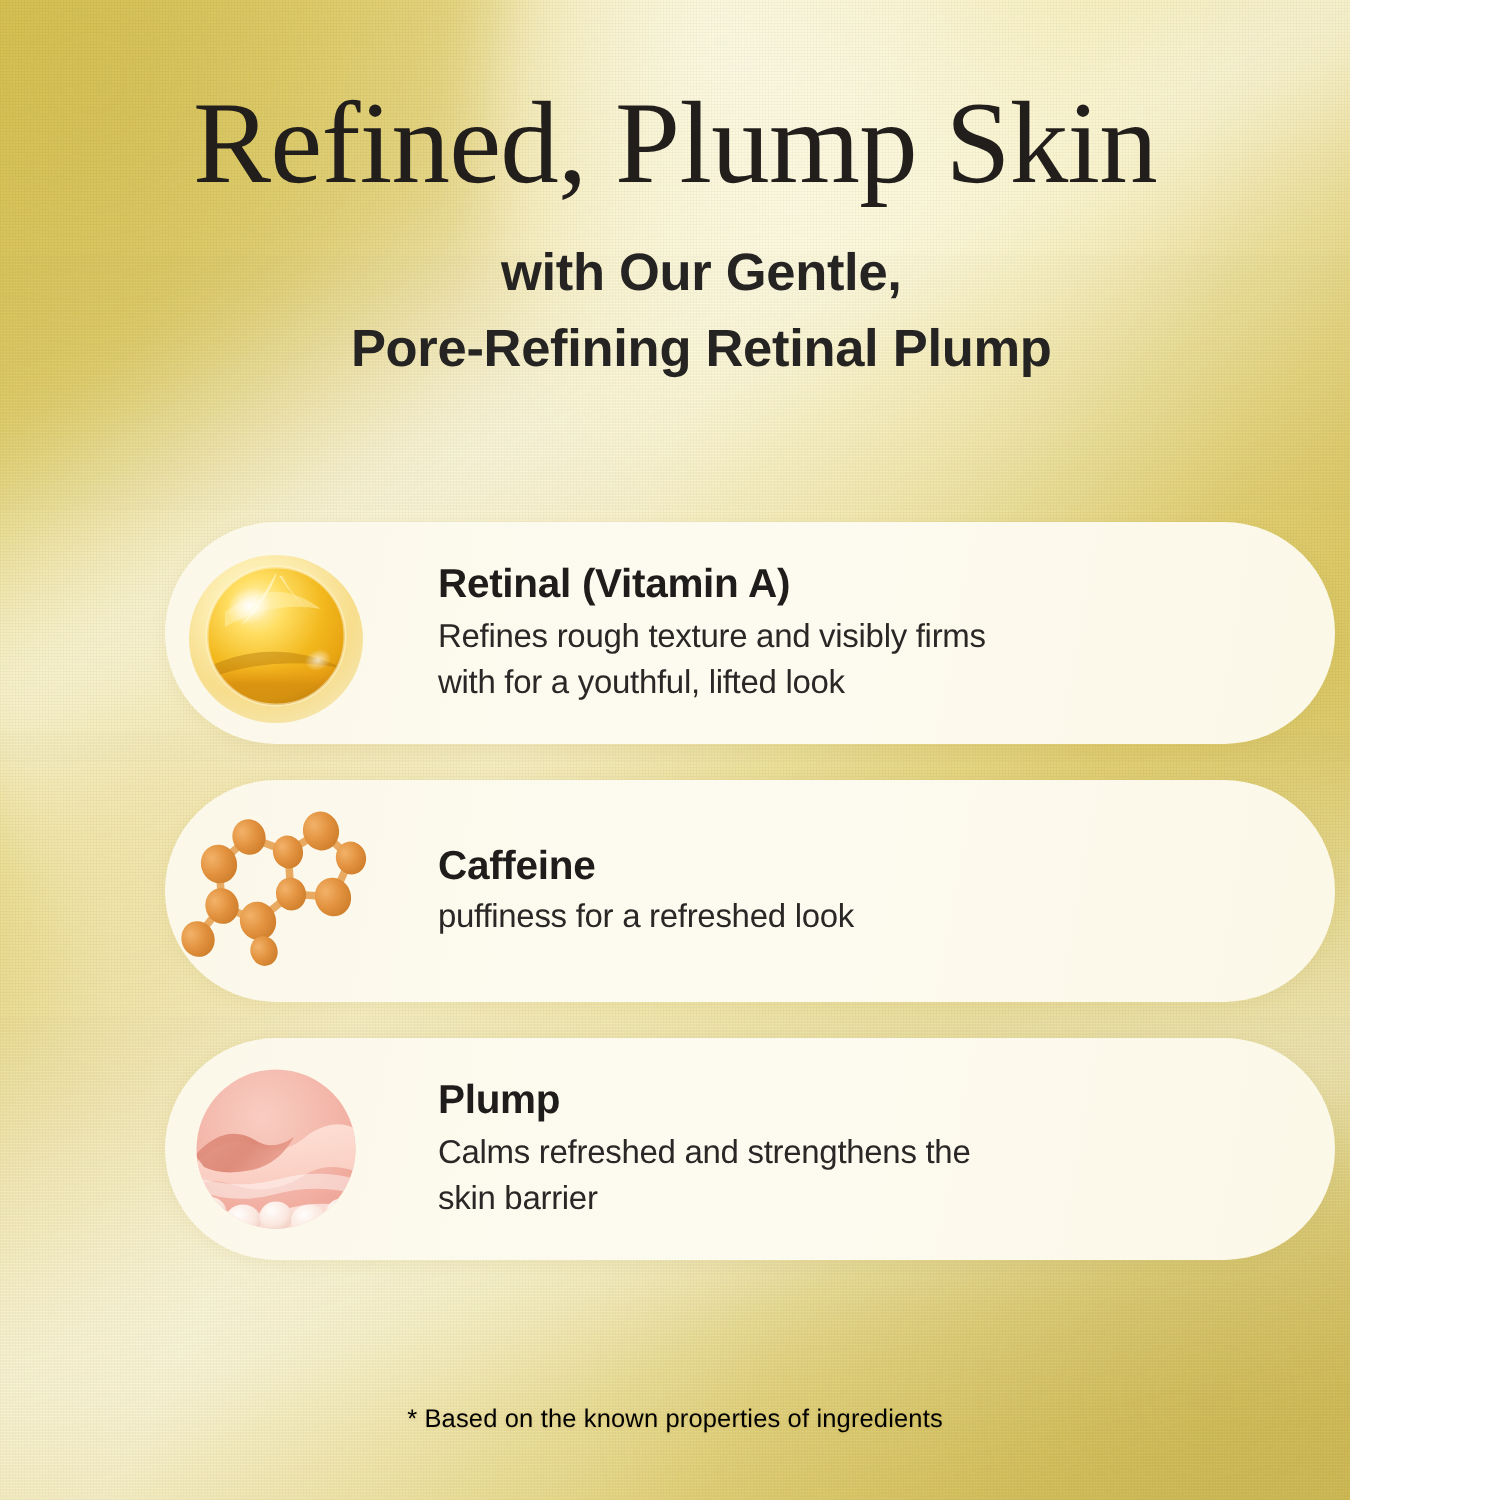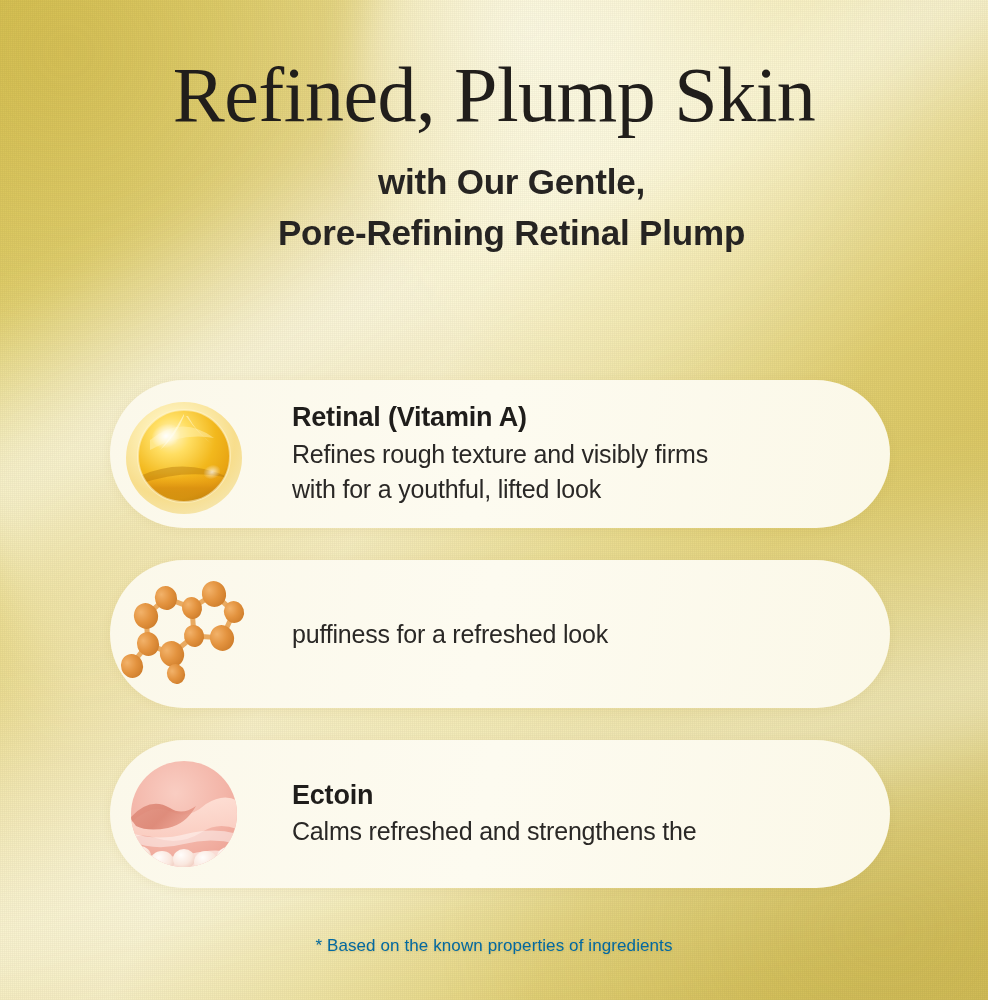--- a/index.html
+++ b/index.html
@@ -6,21 +6,21 @@
     margin: 0;
     padding: 0;
     background: #ffffff;
   }
   body {
     font-family: "Liberation Sans", sans-serif;
   }
 
   .canvas {
     position: relative;
-    width: 988px;
+    width: 900px;
     height: 1000px;
     overflow: hidden;
     background: #e6d36a;
   }
 
   
   .bg-base {
     position: absolute;
     inset: 0;
     background:
@@ -152,21 +152,20 @@
   .card {
     position: relative;
     display: flex;
     align-items: center;
     height: 148px;
     border-radius: 74px;
     background: linear-gradient(100deg, #fbf8ea 0%, #fdfbf0 48%, #fbf8e8 100%);
     box-shadow: 0 2px 10px rgba(175,150,60,0.10);
     margin-bottom: 24px;
     overflow: hidden;
-    margin-top: 32px;
   }
   .card-icon {
     flex: 0 0 auto;
     width: 148px;
     height: 148px;
     position: relative;
   }
   .card-text {
     flex: 1 1 auto;
     padding-right: 56px;
@@ -174,21 +173,21 @@
   }
   .card-title {
     font-size: 27px;
     font-weight: 700;
     line-height: 1.25;
     color: #1f1d1b;
     letter-spacing: -0.2px;
     margin: 0 0 2px 0;
   }
   .card-desc {
-    font-size: 25px;
+    font-size: 22px;
     font-weight: 400;
     line-height: 1.40;
     color: #2a2826;
     letter-spacing: -0.2px;
     margin: 0;
   }
   .card-desc .line { display: block; }
 
   
   .icon-svg {
@@ -202,21 +201,21 @@
   
   .footnote {
     position: absolute;
     left: 0;
     right: 0;
     top: 936px;
     text-align: center;
     font-size: 17px;
     font-weight: 400;
     letter-spacing: 0.1px;
-    color: #0369a1;
+    color: #000000;
     text-shadow: 0 1px 2px rgba(170,145,55,0.30);
   }
 </style>
 </head>
 <body>
 
 <div class="canvas">
 
   <div class="bg-base"></div>
   <div class="bg-shadow-tl"></div>
@@ -317,20 +316,21 @@
             <ellipse cx="112" cy="78" rx="12" ry="13" transform="rotate(-18 112 78)"></ellipse>
             <ellipse cx="84" cy="76" rx="10" ry="11" transform="rotate(-14 84 76)"></ellipse>
             <ellipse cx="62" cy="94" rx="12" ry="13" transform="rotate(-20 62 94)"></ellipse>
             <ellipse cx="38" cy="84" rx="11" ry="12" transform="rotate(-20 38 84)"></ellipse>
             <ellipse cx="22" cy="106" rx="11" ry="12" transform="rotate(-20 22 106)"></ellipse>
             <ellipse cx="66" cy="114" rx="9" ry="10" transform="rotate(-20 66 114)"></ellipse>
           </g>
         </svg>
       </div>
       <div class="card-text">
+        <p class="card-title">Caffeine</p>
         <p class="card-desc">
           <span class="line">puffiness for a refreshed look</span>
         </p>
       </div>
     </div>
 
     <div class="card">
       <div class="card-icon">
         <svg class="icon-svg" viewBox="0 0 148 148" xmlns="http://www.w3.org/2000/svg" aria-hidden="true">
           <defs>
@@ -371,23 +371,24 @@
               <ellipse cx="118" cy="117" rx="11" ry="10"></ellipse>
               <ellipse cx="41" cy="134" rx="11" ry="10"></ellipse>
               <ellipse cx="63" cy="137" rx="11" ry="10"></ellipse>
               <ellipse cx="85" cy="136" rx="11" ry="10"></ellipse>
               <ellipse cx="107" cy="134" rx="11" ry="10"></ellipse>
             </g>
           </g>
         </svg>
       </div>
       <div class="card-text">
-        <p class="card-title">Ectoin</p>
+        <p class="card-title">Plump</p>
         <p class="card-desc">
           <span class="line">Calms refreshed and strengthens the</span>
+          <span class="line">skin barrier</span>
         </p>
       </div>
     </div>
 
   </div>
 
   <div class="footnote">* Based on the known properties of ingredients</div>
 
 </div>
 

